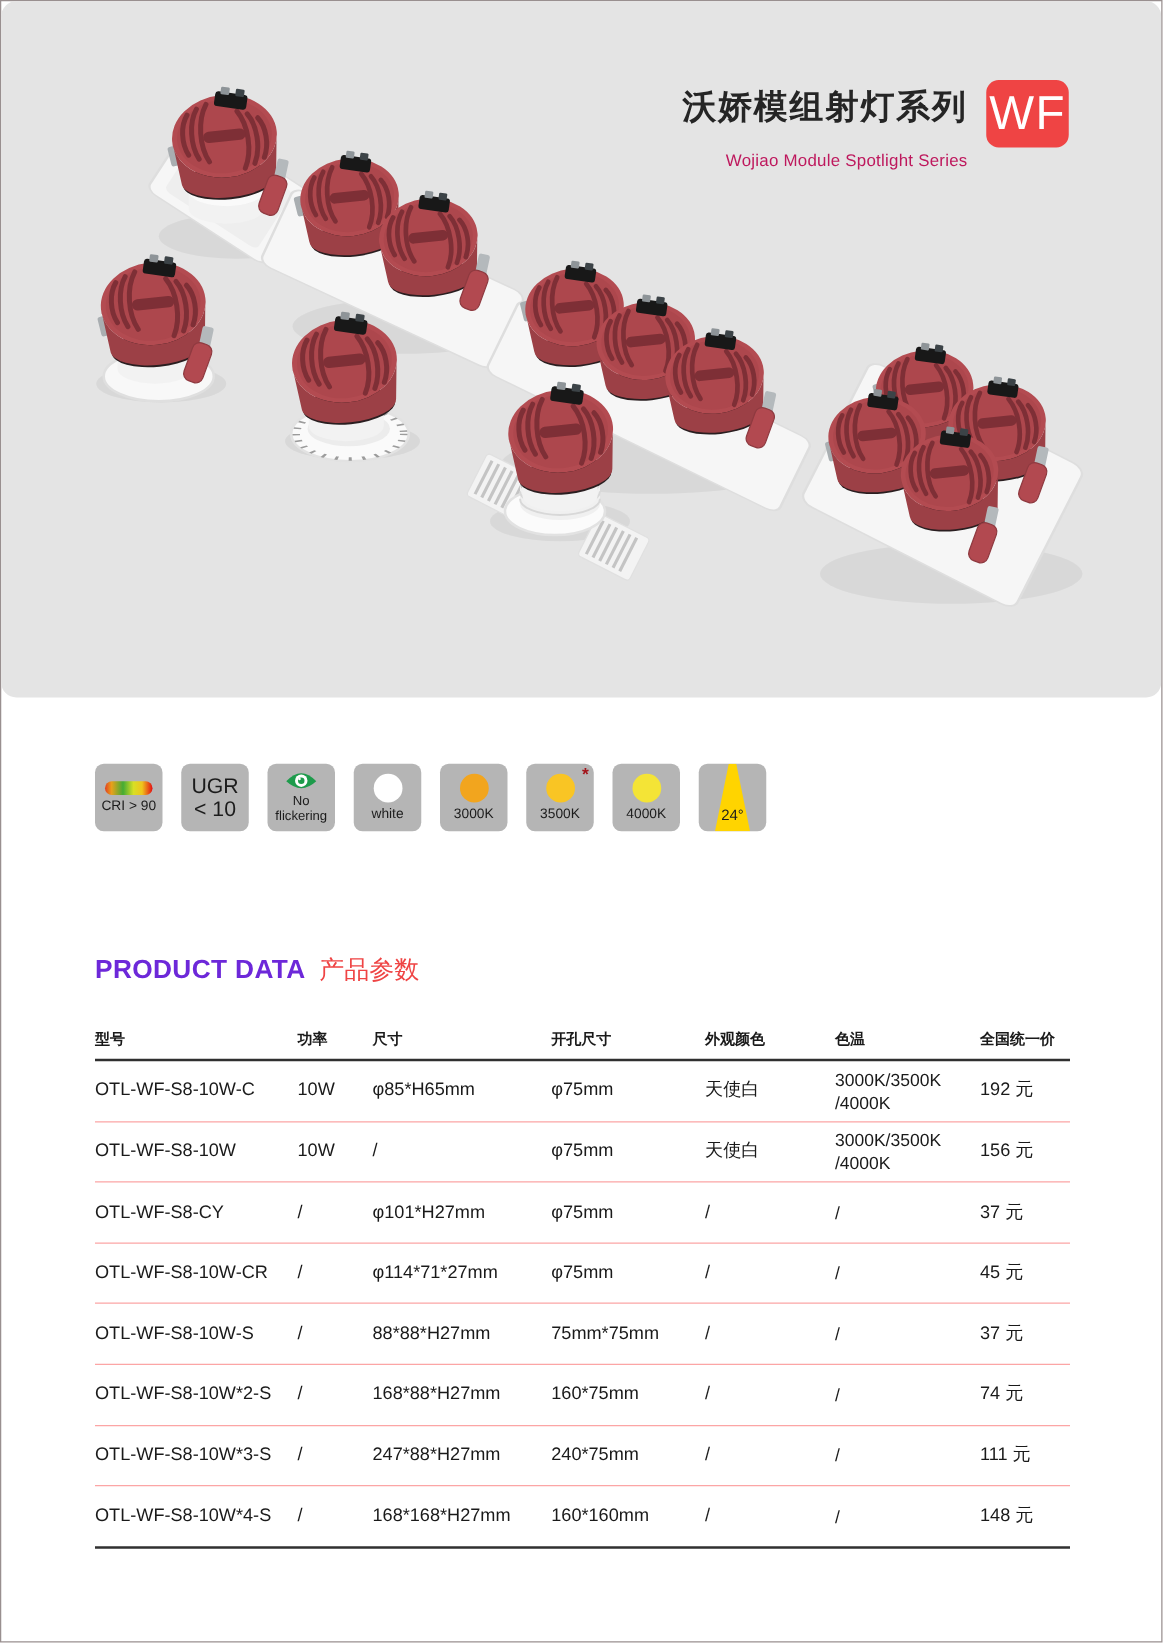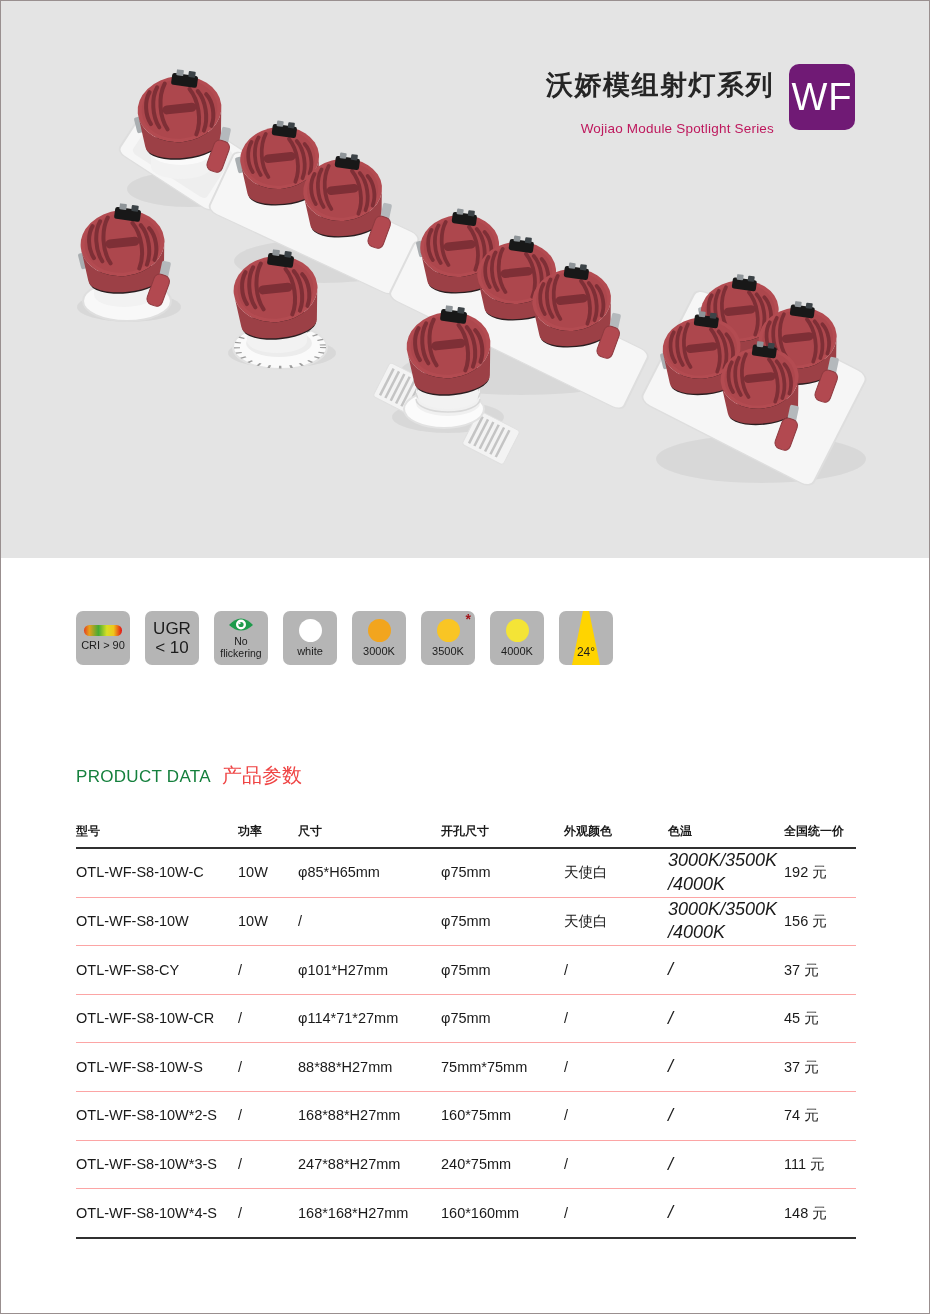--- a/index.html
+++ b/index.html
@@ -2,54 +2,54 @@
 <html><head>
 <meta charset="utf-8">
 <style>
   html,body{margin:0;padding:0;}
   body{
     width:930px;height:1314px;position:relative;background:#ffffff;
     font-family:"Liberation Sans","DejaVu Sans",sans-serif;
     box-sizing:border-box;border:1px solid #998f8f;overflow:hidden;color:#1a1a1a;
   }
   
-  .hero{position:relative;width:100%;height:557px;background:#e4e4e4;overflow:hidden;}
+  .hero{position:relative;width:100%;height:557px;background:#e4e4e4;overflow:hidden;border-radius:12px;}
   .hero-art{position:absolute;left:0;top:0;}
   .brand{position:absolute;top:63px;right:74px;display:flex;align-items:flex-start;gap:15px;}
   .brand-text{text-align:right;padding-top:7px;}
   .brand-cn{font-size:27px;font-weight:bold;color:#252525;letter-spacing:1.5px;line-height:1.1;}
   .brand-en{font-size:13.5px;color:#be185d;margin-top:20px;letter-spacing:.2px;}
-  .badge{width:66px;height:66px;background:#701a75;border-radius:10px;color:#ffffff;
+  .badge{width:66px;height:54px;background:#ef4444;border-radius:10px;color:#ffffff;
     font-size:38px;font-weight:400;letter-spacing:1px;display:flex;align-items:center;justify-content:center;}
   
   .features{display:flex;gap:15px;margin:53px 0 0 75px;}
   .tile{width:54px;height:54px;background:#b5b5b5;border-radius:7px;position:relative;
     display:flex;flex-direction:column;align-items:center;justify-content:center;gap:3px;
     font-size:11px;color:#1c1c1c;text-align:center;line-height:1.12;flex:0 0 auto;}
   .tile-label{white-space:pre-line;position:relative;z-index:2;}
   .cri-pill{width:38px;height:11px;border-radius:6px;
     background:linear-gradient(90deg,#e2401f 0%,#e8a11b 14%,#44ab35 38%,#d8df25 60%,#efc51c 78%,#e30d13 100%);}
   .tile-ugr .tile-label{font-size:17px;}
   .tile-flicker .tile-label{font-size:10.5px;}
   .dot{width:23px;height:23px;border-radius:50%;}
   .mark{position:absolute;top:1px;right:4px;color:#a3141a;font-size:14px;font-weight:bold;z-index:3;}
   .beam-svg{position:absolute;left:0;top:0;width:54px;height:54px;z-index:1;}
   .tile-beam .tile-label{position:absolute;bottom:6px;left:0;width:100%;font-size:12px;}
   
   .section-head{margin:97px 0 0 75px;display:flex;align-items:baseline;gap:11px;}
-  .section-en{font-size:17px;font-weight:normal;color:#15803d;letter-spacing:.3px;}
+  .section-en{font-size:21px;font-weight:bold;color:#6d28d9;letter-spacing:.3px;}
   .section-cn{font-size:20px;color:#ef4444;font-weight:500;}
   
   .ptable{margin:27px 75px 0 75px;width:780px;}
   .trow{display:grid;grid-template-columns:162px 60px 143px 123px 104px 116px 72px;align-items:center;}
   .thead{height:31px;border-bottom:2px solid #303030;font-weight:bold;font-size:12px;}
   .tbody-row{height:47.6px;border-bottom:1px solid #fca5a5;font-size:14.5px;}
   .tbody-row:last-child{border-bottom:2px solid #303030;}
   .cell{white-space:pre-line;line-height:1.3;}
-  .cell-temp{font-size:18px;font-style:italic;}
+  .cell-temp{font-size:14px;}
 </style>
 </head>
 <body>
 
 <section class="hero">
   <svg class="hero-art" width="930" height="557" viewBox="0 0 930 557">
     <defs>
       <g id="modhead">
         <ellipse cx="0" cy="22" rx="37" ry="14.5" fill="#2a1e20"></ellipse>
         <ellipse cx="0" cy="22" rx="28" ry="10.5" fill="#140e10"></ellipse>

